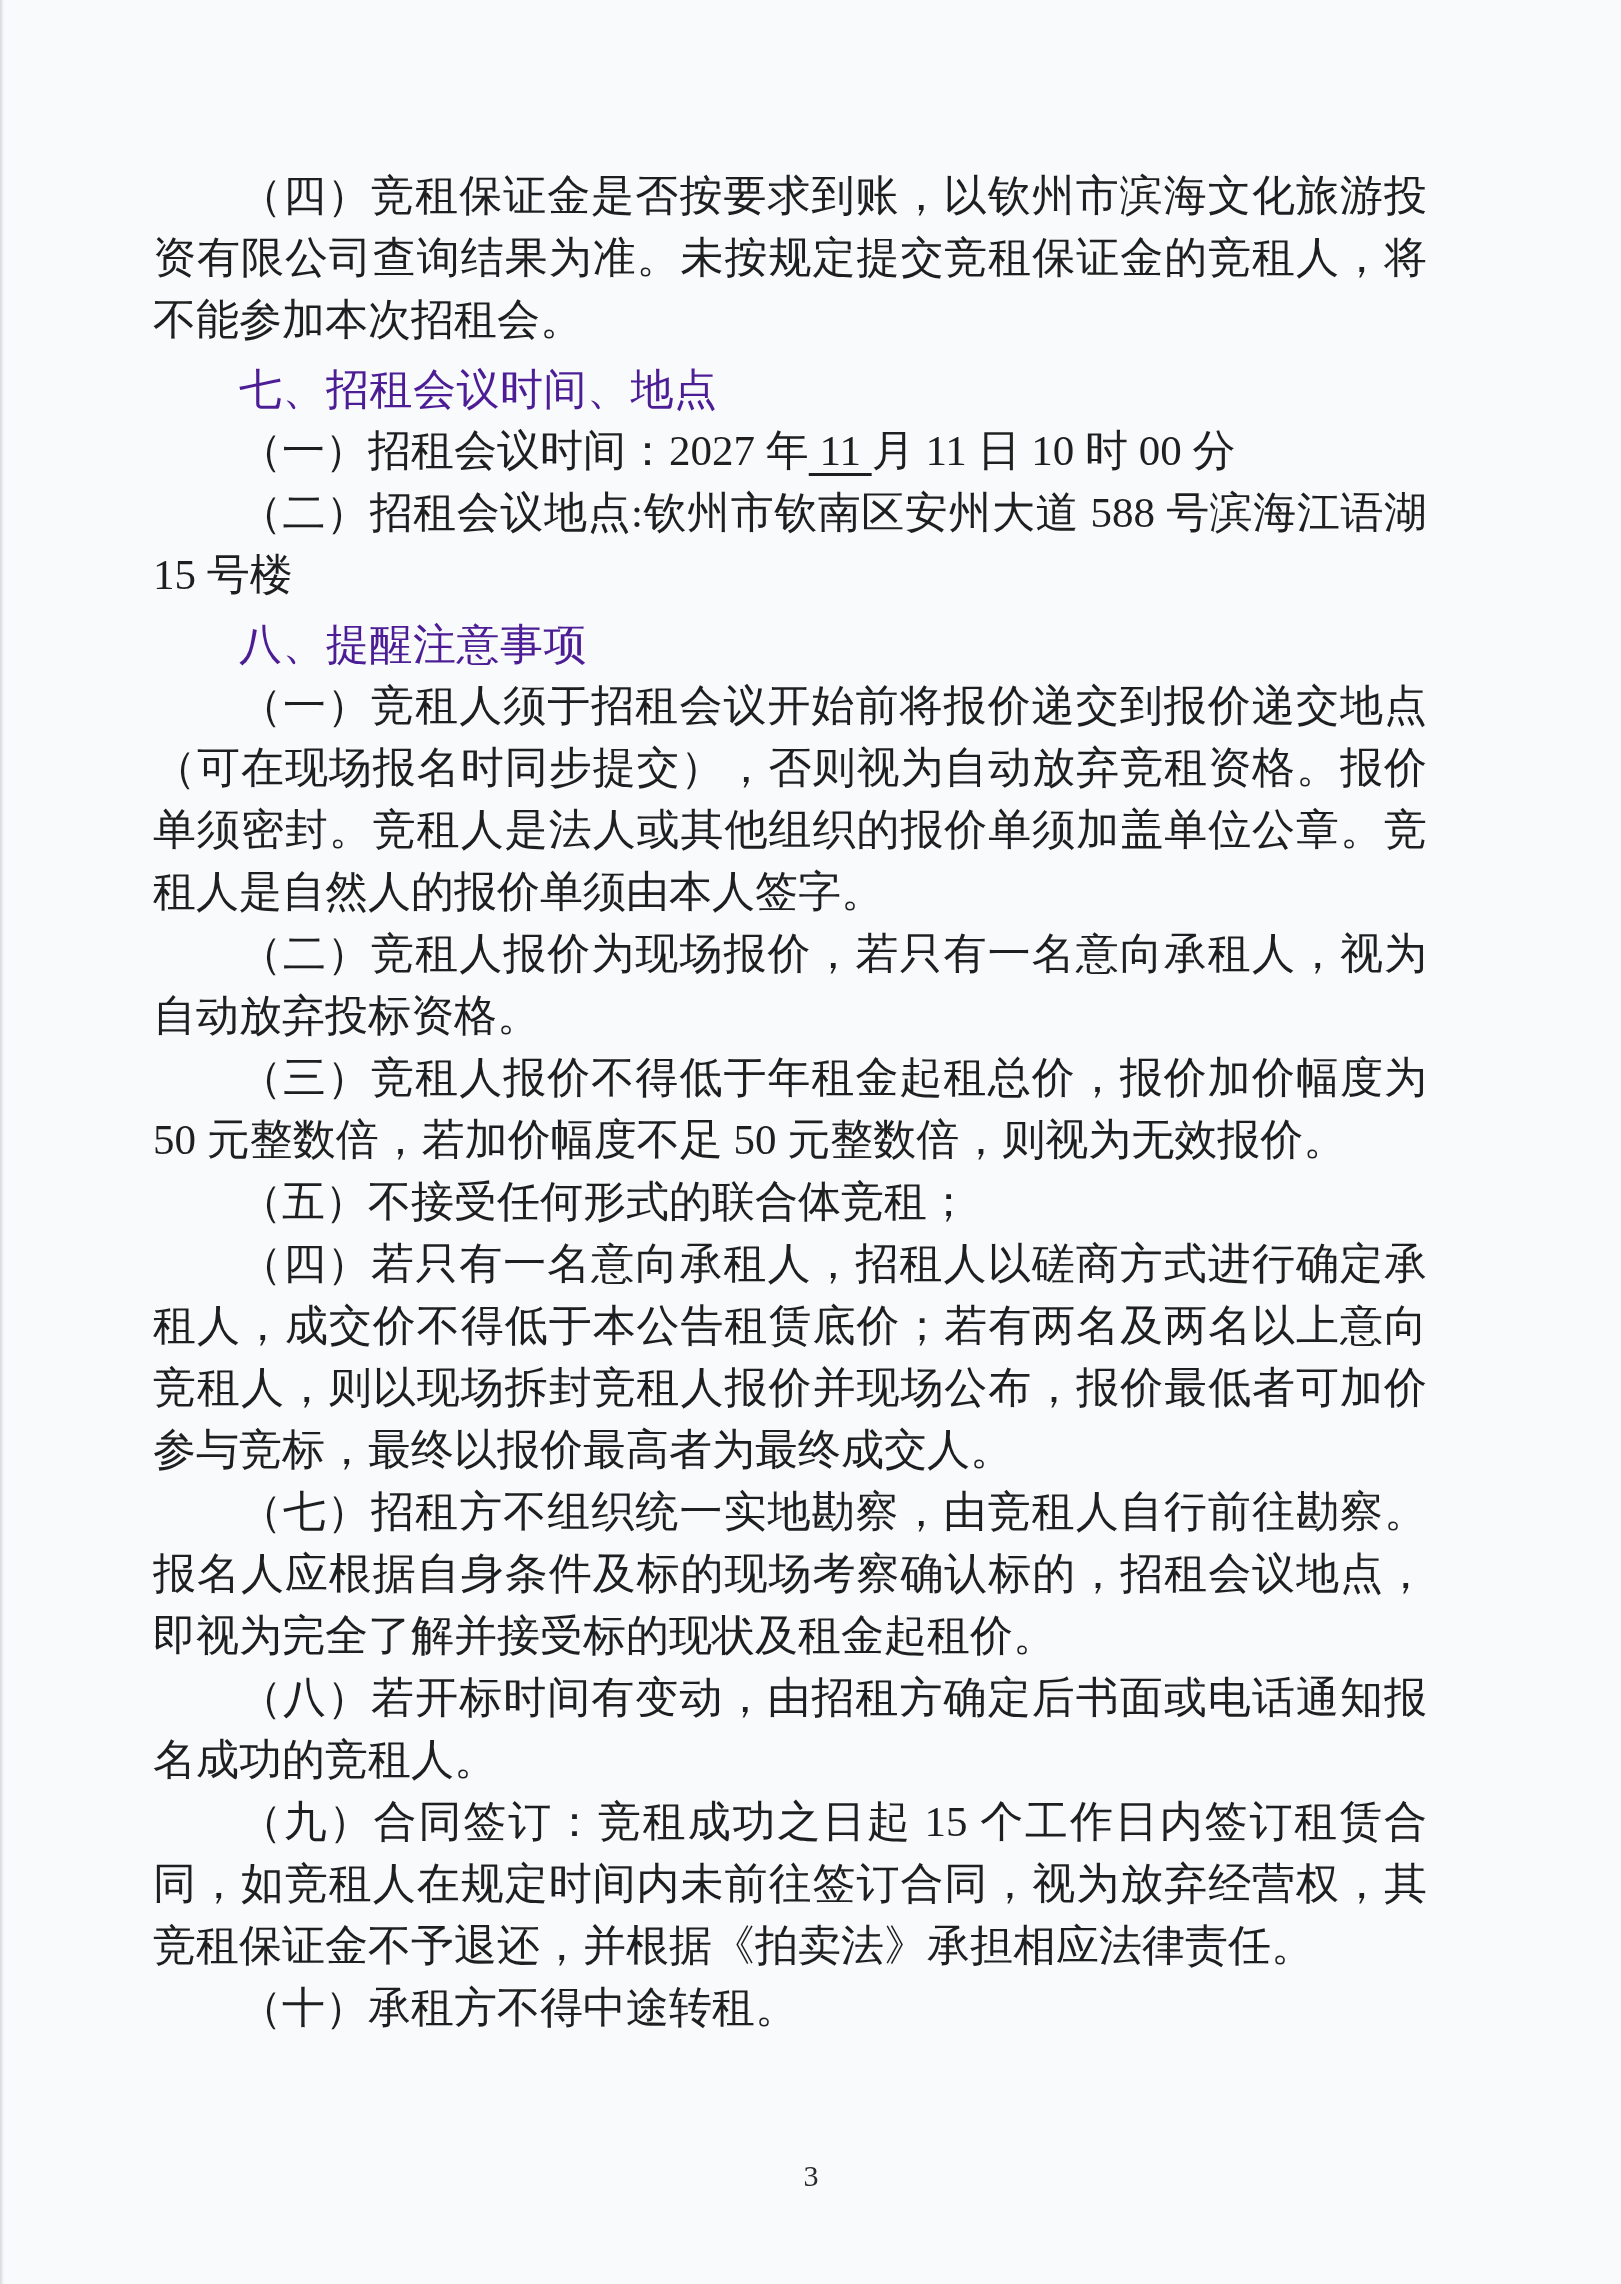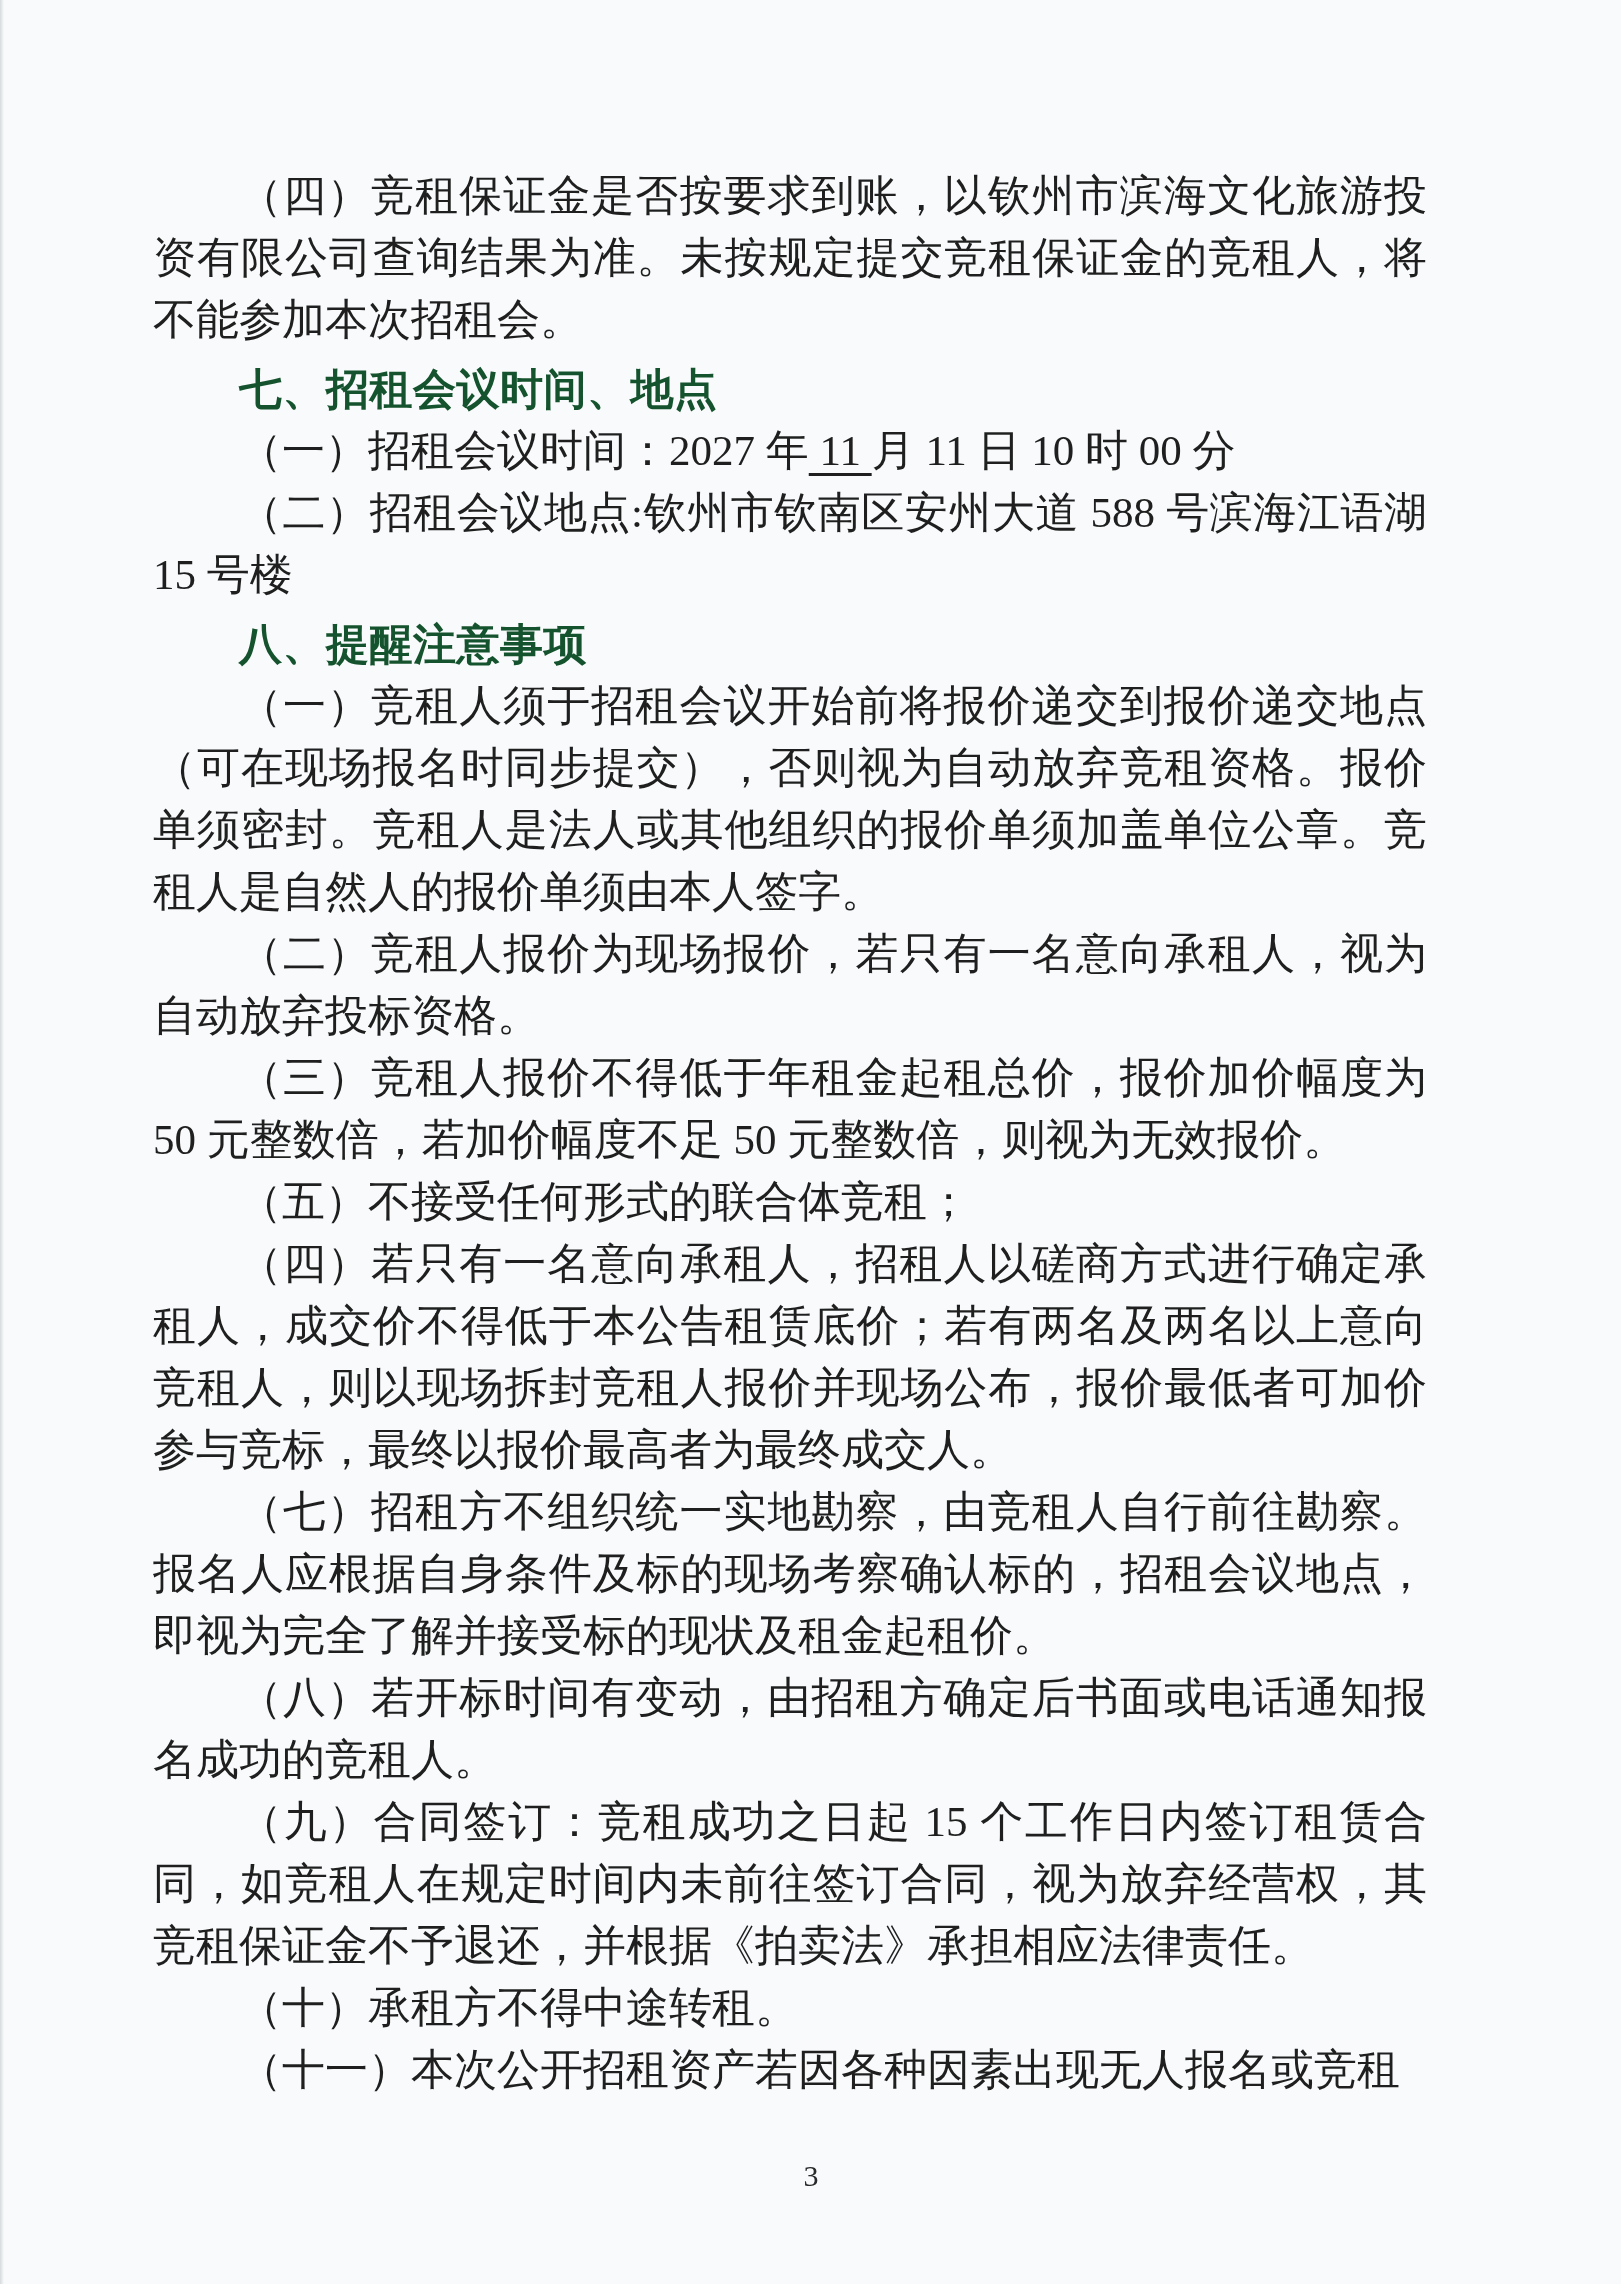--- a/index.html
+++ b/index.html
@@ -38,24 +38,24 @@
     text-align: justify;
     text-justify: inter-ideograph;
     text-indent: 2em;
     word-break: normal;
   }
   .heading {
     margin: 7.2px 0 0 0;
     font-size: 43px;
     line-height: 62px;
     text-indent: 2em;
-    font-weight: 700;
+    font-weight: 400;
     font-family: "Liberation Sans", "DejaVu Sans", sans-serif;
     letter-spacing: 0.5px;
-    color: #14532d;
+    color: #4c1d95;
   }
   .underline {
     text-decoration: underline;
     text-decoration-thickness: 2.6px;
     text-underline-offset: 8.2px;
     margin-top: 8px;
   }
   .page-number {
     position: absolute;
     top: 2158px;
@@ -96,18 +96,17 @@
 
 
     <p class="para">（七）招租方不组织统一实地勘察，由竞租人自行前往勘察。报名人应根据自身条件及标的现场考察确认标的，招租会议地点，即视为完全了解并接受标的现状及租金起租价。</p>
 
     <p class="para">（八）若开标时间有变动，由招租方确定后书面或电话通知报名成功的竞租人。</p>
 
     <p class="para">（九）合同签订：竞租成功之日起 15 个工作日内签订租赁合同，如竞租人在规定时间内未前往签订合同，视为放弃经营权，其竞租保证金不予退还，并根据《拍卖法》承担相应法律责任。</p>
 
     <p class="para">（十）承租方不得中途转租。</p>
 
-    <p class="para">（十一）本次公开招租资产若因各种因素出现无人报名或竞租</p>
   </div>
 
   <div class="page-number">3</div>
 </div>
 
 
 </body></html>

